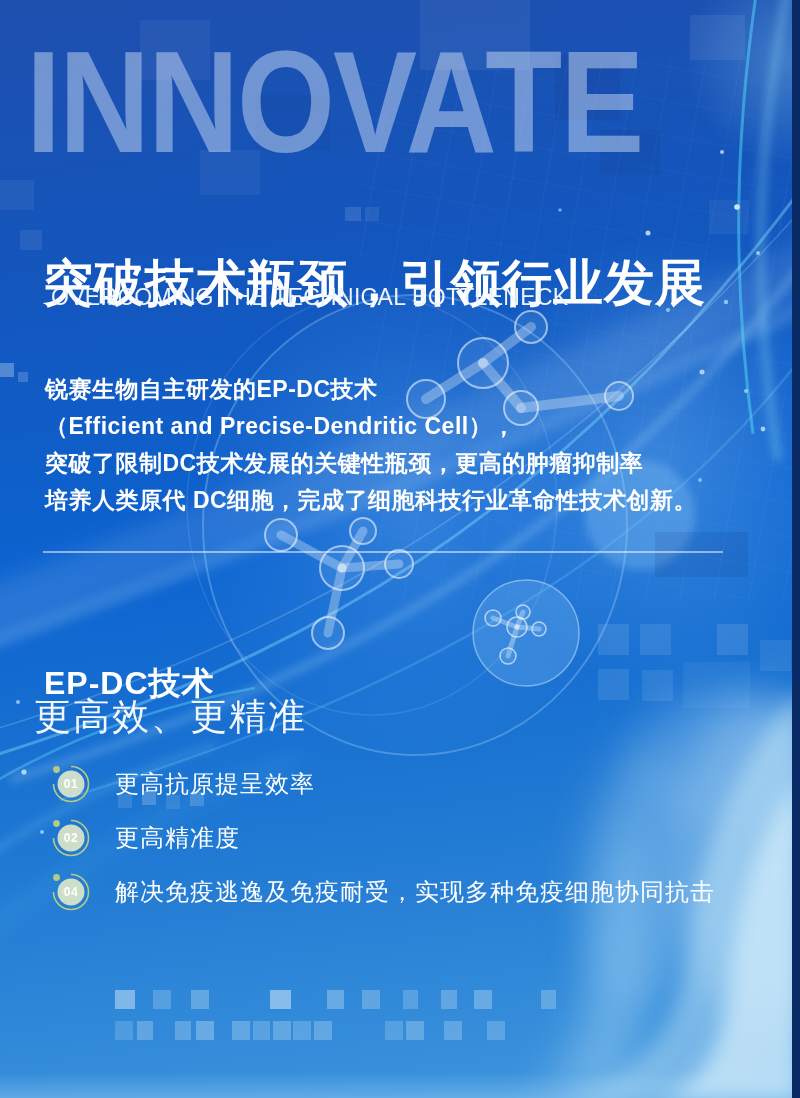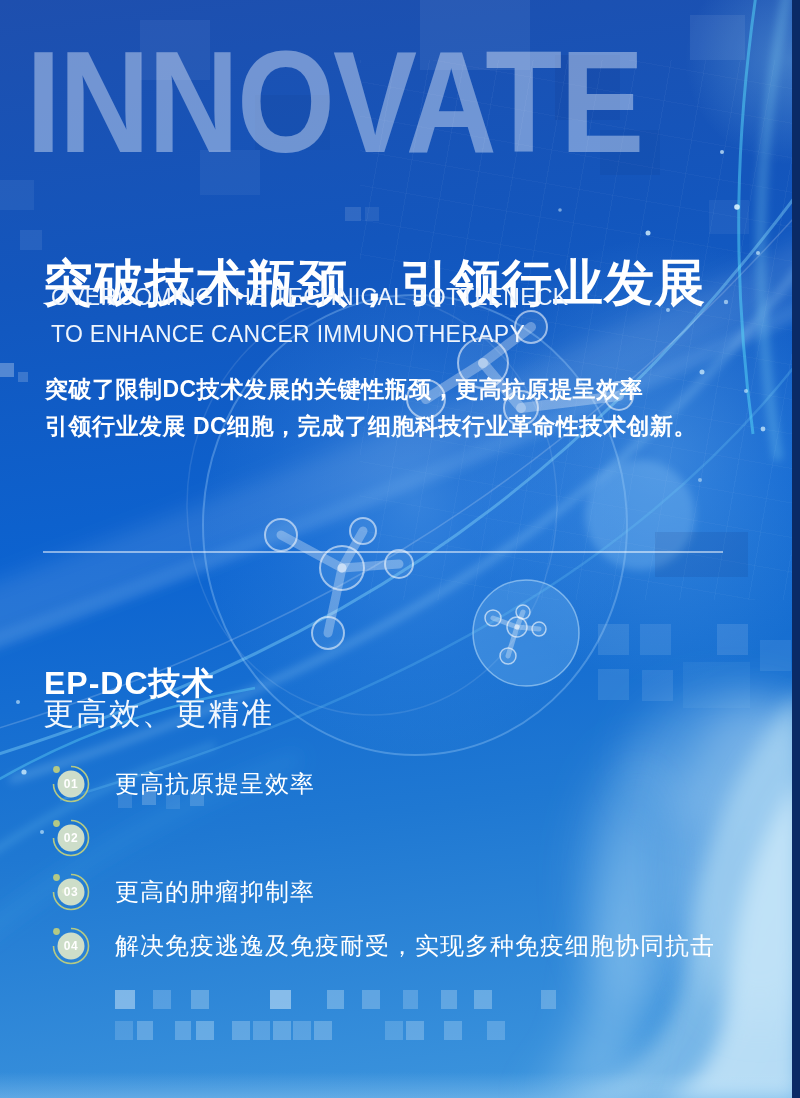--- a/index.html
+++ b/index.html
@@ -59,22 +59,22 @@
   .divider{
     position:absolute;left:43px;top:551px;width:680px;height:2px;
     background:var(--divider);border:none;margin:0;
   }
   .section-title{
     position:absolute;left:44px;top:640px;
     font-size:32px;font-weight:bold;letter-spacing:1px;line-height:1.05;
     color:var(--heading-text);white-space:nowrap;
   }
   .section-subtitle{
-    position:absolute;left:43px;top:697px;
-    font-size:31px;letter-spacing:2px;line-height:1.1;
+    position:absolute;left:34px;top:697px;
+    font-size:37px;letter-spacing:2px;line-height:1.1;
     color:#f2f7fd;white-space:nowrap;
   }
   .features{
     position:absolute;left:49px;top:762px;display:flex;flex-direction:column;gap:10px;
   }
   .feature-item{display:flex;align-items:center;height:44px;}
   .badge{position:relative;width:44px;height:44px;flex:0 0 44px;}
   .badge svg{position:absolute;left:0;top:0;}
   .badge-ring{stroke:var(--badge-ring);}
   .badge-dot{fill:var(--badge-ring);}
@@ -272,26 +272,27 @@
       <path d="M 640 780 C 610 840 600 910 590 980 C 582 1045 560 1080 530 1100 L 620 1100 C 650 1020 660 900 640 780 Z" fill="rgba(165,213,245,0.45)" filter="url(#blurLg)"></path>
       <ellipse cx="760" cy="860" rx="90" ry="160" fill="rgba(200,233,250,0.35)" filter="url(#blurLg)"></ellipse>
     </g>
   </svg>
 
   <div class="watermark">INNOVATE</div>
 
   <h1 class="hero-title">突破技术瓶颈，引领行业发展</h1>
   <div class="hero-subtitle">
     <div>OVERCOMING THE TECHNICAL BOTTLENECK</div>
-    <div>TO ENHANCE CANCER IMMUNOTHERAPY</div>
   </div>
 
   <div class="intro">
-    <div>突破了限制DC技术发展的关键性瓶颈，更高抗原提呈效率</div>
-    <div>引领行业发展 DC细胞，完成了细胞科技行业革命性技术创新。</div>
+    <div>锐赛生物自主研发的EP-DC技术</div>
+    <div>（Efficient and Precise-Dendritic Cell），</div>
+    <div>突破了限制DC技术发展的关键性瓶颈，更高的肿瘤抑制率</div>
+    <div>培养人类原代 DC细胞，完成了细胞科技行业革命性技术创新。</div>
   </div>
 
   <hr class="divider">
 
   <h2 class="section-title">EP-DC技术</h2>
   <div class="section-subtitle">更高效、更精准</div>
 
   <div class="features">
 
     <div class="feature-item">
@@ -308,33 +309,23 @@
 
     <div class="feature-item">
       <div class="badge">
         <svg width="44" height="44" viewBox="0 0 44 44">
           <circle class="badge-ring" cx="22" cy="22" r="17.5" fill="none" stroke-width="1.6" stroke-dasharray="82 28" transform="rotate(270 22 22)"></circle>
           <circle class="badge-dot" cx="7.5" cy="7.5" r="3.4"></circle>
           <circle class="badge-disc" cx="22" cy="22" r="13.5" opacity=".92"></circle>
         </svg>
         <span class="badge-num">02</span>
       </div>
+      <span class="feature-text">更高精准度</span>
     </div>
 
-    <div class="feature-item">
-      <div class="badge">
-        <svg width="44" height="44" viewBox="0 0 44 44">
-          <circle class="badge-ring" cx="22" cy="22" r="17.5" fill="none" stroke-width="1.6" stroke-dasharray="82 28" transform="rotate(270 22 22)"></circle>
-          <circle class="badge-dot" cx="7.5" cy="7.5" r="3.4"></circle>
-          <circle class="badge-disc" cx="22" cy="22" r="13.5" opacity=".92"></circle>
-        </svg>
-        <span class="badge-num">03</span>
-      </div>
-      <span class="feature-text">更高的肿瘤抑制率</span>
-    </div>
 
     <div class="feature-item">
       <div class="badge">
         <svg width="44" height="44" viewBox="0 0 44 44">
           <circle class="badge-ring" cx="22" cy="22" r="17.5" fill="none" stroke-width="1.6" stroke-dasharray="82 28" transform="rotate(270 22 22)"></circle>
           <circle class="badge-dot" cx="7.5" cy="7.5" r="3.4"></circle>
           <circle class="badge-disc" cx="22" cy="22" r="13.5" opacity=".92"></circle>
         </svg>
         <span class="badge-num">04</span>
       </div>

